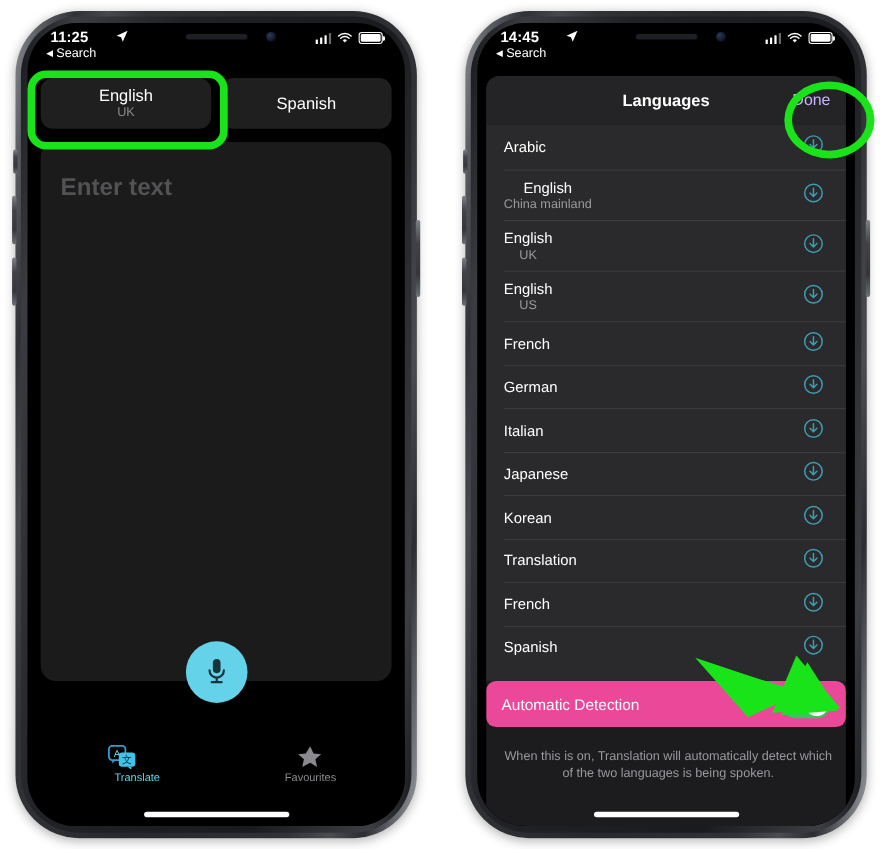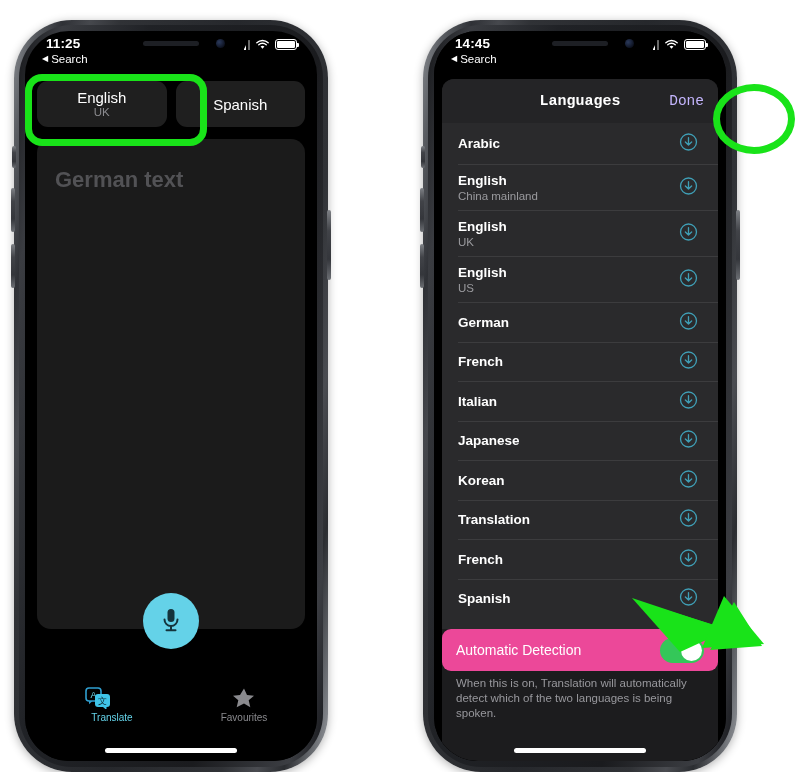--- a/index.html
+++ b/index.html
@@ -1,20 +1,20 @@
 <!DOCTYPE html>
 <html><head>
 <meta charset="utf-8">
 <style>
   html,body{margin:0;padding:0;background:#ffffff;}
   body{width:800px;height:772px;overflow:hidden;font-family:"Liberation Sans","DejaVu Sans",sans-serif;}
   .stage{position:relative;width:800px;height:772px;background:#ffffff;}
 
   
-  .phone{position:absolute;top:20px;width:314px;height:752px;}
+  .phone{position:absolute;top:10px;width:365px;height:752px;text-align:center;}
   .phone.left{left:14px;}
   .phone.right{left:423px;}
 
   .frame{position:absolute;inset:0;border-radius:58px;
          background:linear-gradient(100deg,#8d9095 0%,#5a5d62 5%,#2f3136 11%,#46484d 17%,#303236 24%,
                                     #26282c 50%,#303236 76%,#4a4c51 84%,#2b2d31 90%,#6d7075 96%,#9fa2a7 100%);
          box-shadow:0 2px 10px rgba(0,0,0,0.30);}
   .frame-inner{position:absolute;inset:5px;border-radius:53px;
          background:linear-gradient(100deg,#17181b,#3a3c41 10%,#202226 30%,#1a1b1e 70%,#3c3e43 92%,#15161a);}
   .screen{position:absolute;left:11px;top:11px;right:11px;bottom:11px;border-radius:44px;background:#000000;overflow:hidden;}
@@ -75,31 +75,31 @@
           display:flex;align-items:flex-start;padding-top:10px;}
   .tab{flex:1;display:flex;flex-direction:column;align-items:center;gap:3px;}
   .tab .tlabel{font-size:10px;}
   .tab.active .tlabel{color:#64d2e8;margin-left:28px;}
   .tab.inactive .tlabel{color:#8a8a8e;}
 
   
   .base-dark{position:absolute;inset:0;background:#000;}
   .sheet{position:absolute;left:8px;right:8px;top:48px;bottom:0;background:#1c1c1e;border-radius:12px 12px 0 0;overflow:hidden;}
   .sheet-header{position:absolute;top:0;left:0;right:0;height:44px;background:#242426;z-index:20;
-                display:flex;align-items:center;justify-content:center;font-family:Liberation Mono, monospace;}
+                display:flex;align-items:center;justify-content:center;}
   .sheet-title{color:#fff;font-size:15px;font-weight:bold;}
   .done-btn{position:absolute;right:14px;top:14px;color:#c4b5fd;font-size:14.5px;}
 
   .list{position:absolute;top:44px;left:0;right:0;bottom:132px;background:#2a2a2c;overflow:hidden;}
   .row{position:relative;height:39.5px;display:flex;align-items:center;padding:0 16px;box-sizing:border-box;}
   .row.two{height:46px;}
   .row::after{content:"";position:absolute;left:16px;right:0;bottom:0;height:1px;background:#3c3c3e;}
   .row:last-child::after{display:none;}
   .rowtext{display:flex;flex-direction:column;}
-  .rowtext .t1{color:#fff;font-size:13.5px;line-height:16px;font-weight:bold;}
+  .rowtext .t1{color:#fff;font-size:13.5px;line-height:16px;}
   .rowtext .t2{color:#9a9a9e;font-size:11.5px;line-height:14px;}
   .dl{position:absolute;right:20px;top:50%;transform:translateY(-50%);}
 
   .auto-card{position:absolute;left:0;right:0;bottom:90px;height:42px;background:#ec4899;border-radius:9px;
              display:flex;align-items:center;justify-content:space-between;padding:0 14px;box-sizing:border-box;}
   .auto-label{color:#fff;font-size:14px;}
   .switch{width:44px;height:25px;border-radius:13px;background:#34c759;position:relative;}
   .switch .knob{position:absolute;right:2px;top:2px;width:21px;height:21px;border-radius:50%;background:#fff;}
   .footnote{position:absolute;left:14px;right:10px;bottom:40px;color:#98989d;font-size:11.5px;line-height:15px;}
 
@@ -162,21 +162,21 @@
         <div class="pill">
           <div class="main">English</div>
           <div class="sub">UK</div>
         </div>
         <div class="pill single">
           <div class="main">Spanish</div>
         </div>
       </div>
 
       <div class="textcard">
-        <div class="placeholder">German text</div>
+        <div class="placeholder">Enter text</div>
       </div>
 
       <div class="micbtn">
         <svg width="24" height="30" viewBox="0 0 24 30">
           <rect x="8.5" y="3" width="7" height="13" rx="3.5" fill="#14343c"></rect>
           <path d="M5.5 13.5a6.5 6.5 0 0 0 13 0" stroke="#14343c" stroke-width="2" fill="none" stroke-linecap="round"></path>
           <line x1="12" y1="20" x2="12" y2="24" stroke="#14343c" stroke-width="2"></line>
           <line x1="7.5" y1="24.2" x2="16.5" y2="24.2" stroke="#14343c" stroke-width="2" stroke-linecap="round"></line>
         </svg>
       </div>
@@ -297,32 +297,32 @@
             </div>
             <span class="dl">
               <svg width="19" height="19" viewBox="0 0 20 20">
                   <circle cx="10" cy="10" r="8.4" fill="none" stroke="#3f9eb5" stroke-width="1.4"></circle>
                   <path d="M10 5.4v7.4M6.7 9.9 10 13.2l3.3-3.3" stroke="#3f9eb5" stroke-width="1.4" fill="none" stroke-linecap="round" stroke-linejoin="round"></path>
                 </svg>
             </span>
           </div>
           <div class="row">
             <div class="rowtext">
+              <span class="t1">French</span>
+            </div>
+            <span class="dl">
+              <svg width="19" height="19" viewBox="0 0 20 20">
+                  <circle cx="10" cy="10" r="8.4" fill="none" stroke="#3f9eb5" stroke-width="1.4"></circle>
+                  <path d="M10 5.4v7.4M6.7 9.9 10 13.2l3.3-3.3" stroke="#3f9eb5" stroke-width="1.4" fill="none" stroke-linecap="round" stroke-linejoin="round"></path>
+                </svg>
+            </span>
+          </div>
+          <div class="row">
+            <div class="rowtext">
               <span class="t1">German</span>
-            </div>
-            <span class="dl">
-              <svg width="19" height="19" viewBox="0 0 20 20">
-                  <circle cx="10" cy="10" r="8.4" fill="none" stroke="#3f9eb5" stroke-width="1.4"></circle>
-                  <path d="M10 5.4v7.4M6.7 9.9 10 13.2l3.3-3.3" stroke="#3f9eb5" stroke-width="1.4" fill="none" stroke-linecap="round" stroke-linejoin="round"></path>
-                </svg>
-            </span>
-          </div>
-          <div class="row">
-            <div class="rowtext">
-              <span class="t1">French</span>
             </div>
             <span class="dl">
               <svg width="19" height="19" viewBox="0 0 20 20">
                   <circle cx="10" cy="10" r="8.4" fill="none" stroke="#3f9eb5" stroke-width="1.4"></circle>
                   <path d="M10 5.4v7.4M6.7 9.9 10 13.2l3.3-3.3" stroke="#3f9eb5" stroke-width="1.4" fill="none" stroke-linecap="round" stroke-linejoin="round"></path>
                 </svg>
             </span>
           </div>
           <div class="row">
             <div class="rowtext">

